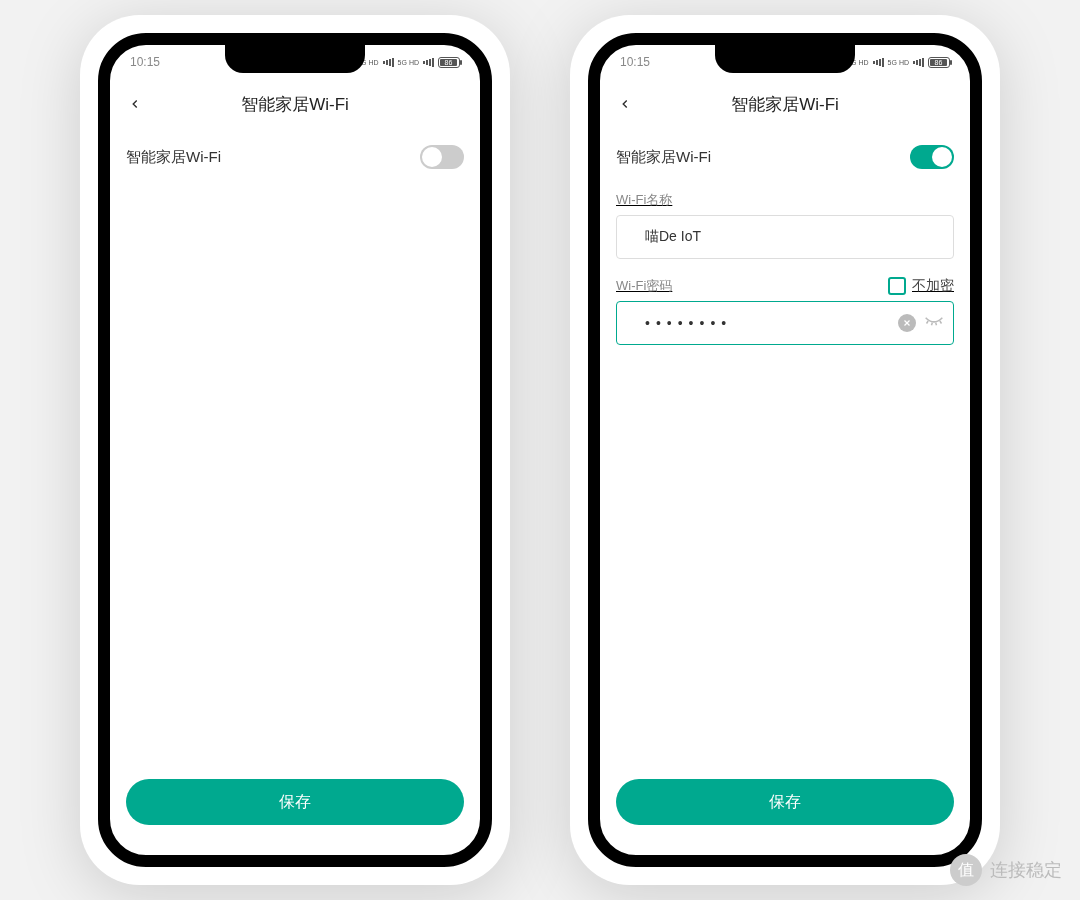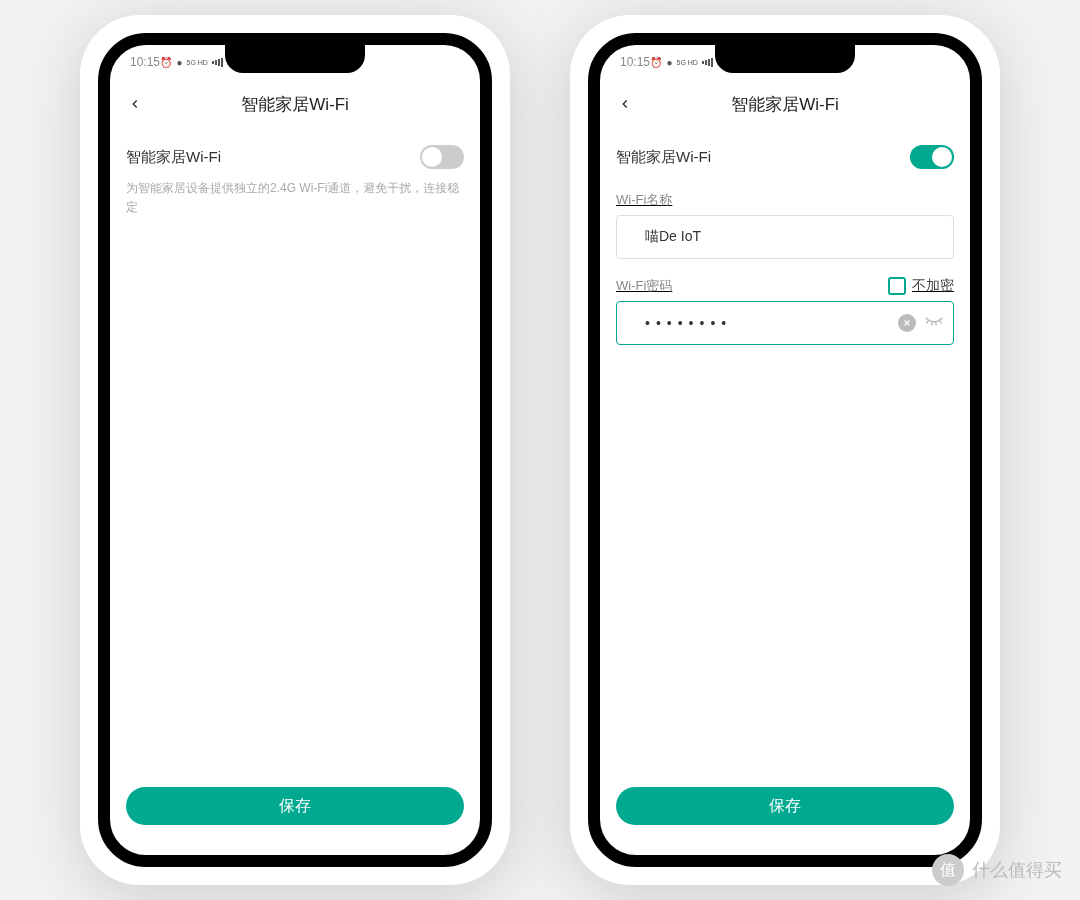--- a/index.html
+++ b/index.html
@@ -41,20 +41,21 @@
     height: 28px;
     background: #000;
     border-bottom-left-radius: 18px;
     border-bottom-right-radius: 18px;
     z-index: 10;
   }
   .status-bar {
     height: 34px;
     display: flex;
     align-items: center;
+    justify-content: space-between;
     padding: 0 20px;
     font-size: 11px;
     color: #888;
     position: relative;
   }
   .status-left { color: #888; font-size: 12px; }
   .status-right { display: flex; align-items: center; gap: 4px; color: #555; font-size: 10px; }
   .status-right span { display: inline-flex; align-items: center; }
   .battery {
     width: 22px; height: 11px; border: 1px solid #555; border-radius: 3px;
@@ -153,21 +154,21 @@
     width: 18px; height: 18px; border-radius: 50%; background: #bbb;
     display: flex; align-items: center; justify-content: center;
     color: #fff; font-size: 11px; cursor: pointer;
   }
   .eye-icon { color: #bbb; cursor: pointer; }
   .footer {
     padding: 0 16px 30px 16px;
   }
   .save-btn {
     width: 100%;
-    height: 38px;
+    height: 46px;
     background: #00a98f;
     border: none;
     border-radius: 23px;
     color: #fff;
     font-size: 16px;
     cursor: pointer;
   }
   .watermark {
     position: absolute;
     right: 18px;
@@ -230,21 +231,20 @@
       <div class="nav-title">智能家居Wi-Fi</div>
     </div>
 
     <div class="content">
       <div class="toggle-row">
         <span class="toggle-label">智能家居Wi-Fi</span>
         <div class="toggle off">
           <div class="toggle-knob"></div>
         </div>
       </div>
-      <div class="desc-text">为智能家居设备提供独立的2.4G Wi-Fi通道，避免干扰，连接稳定</div>
     </div>
 
     <div class="footer">
       <button class="save-btn">保存</button>
     </div>
   </div>
 </div>
 
 <div class="phone">
   <div class="phone-frame">
@@ -331,14 +331,14 @@
     </div>
 
     <div class="footer">
       <button class="save-btn">保存</button>
     </div>
   </div>
 </div>
 
 <div class="watermark">
   <div class="watermark-badge">值</div>
-  <span>什么值得买</span>
+  <span>连接稳定</span>
 </div>
 
 </body></html>

